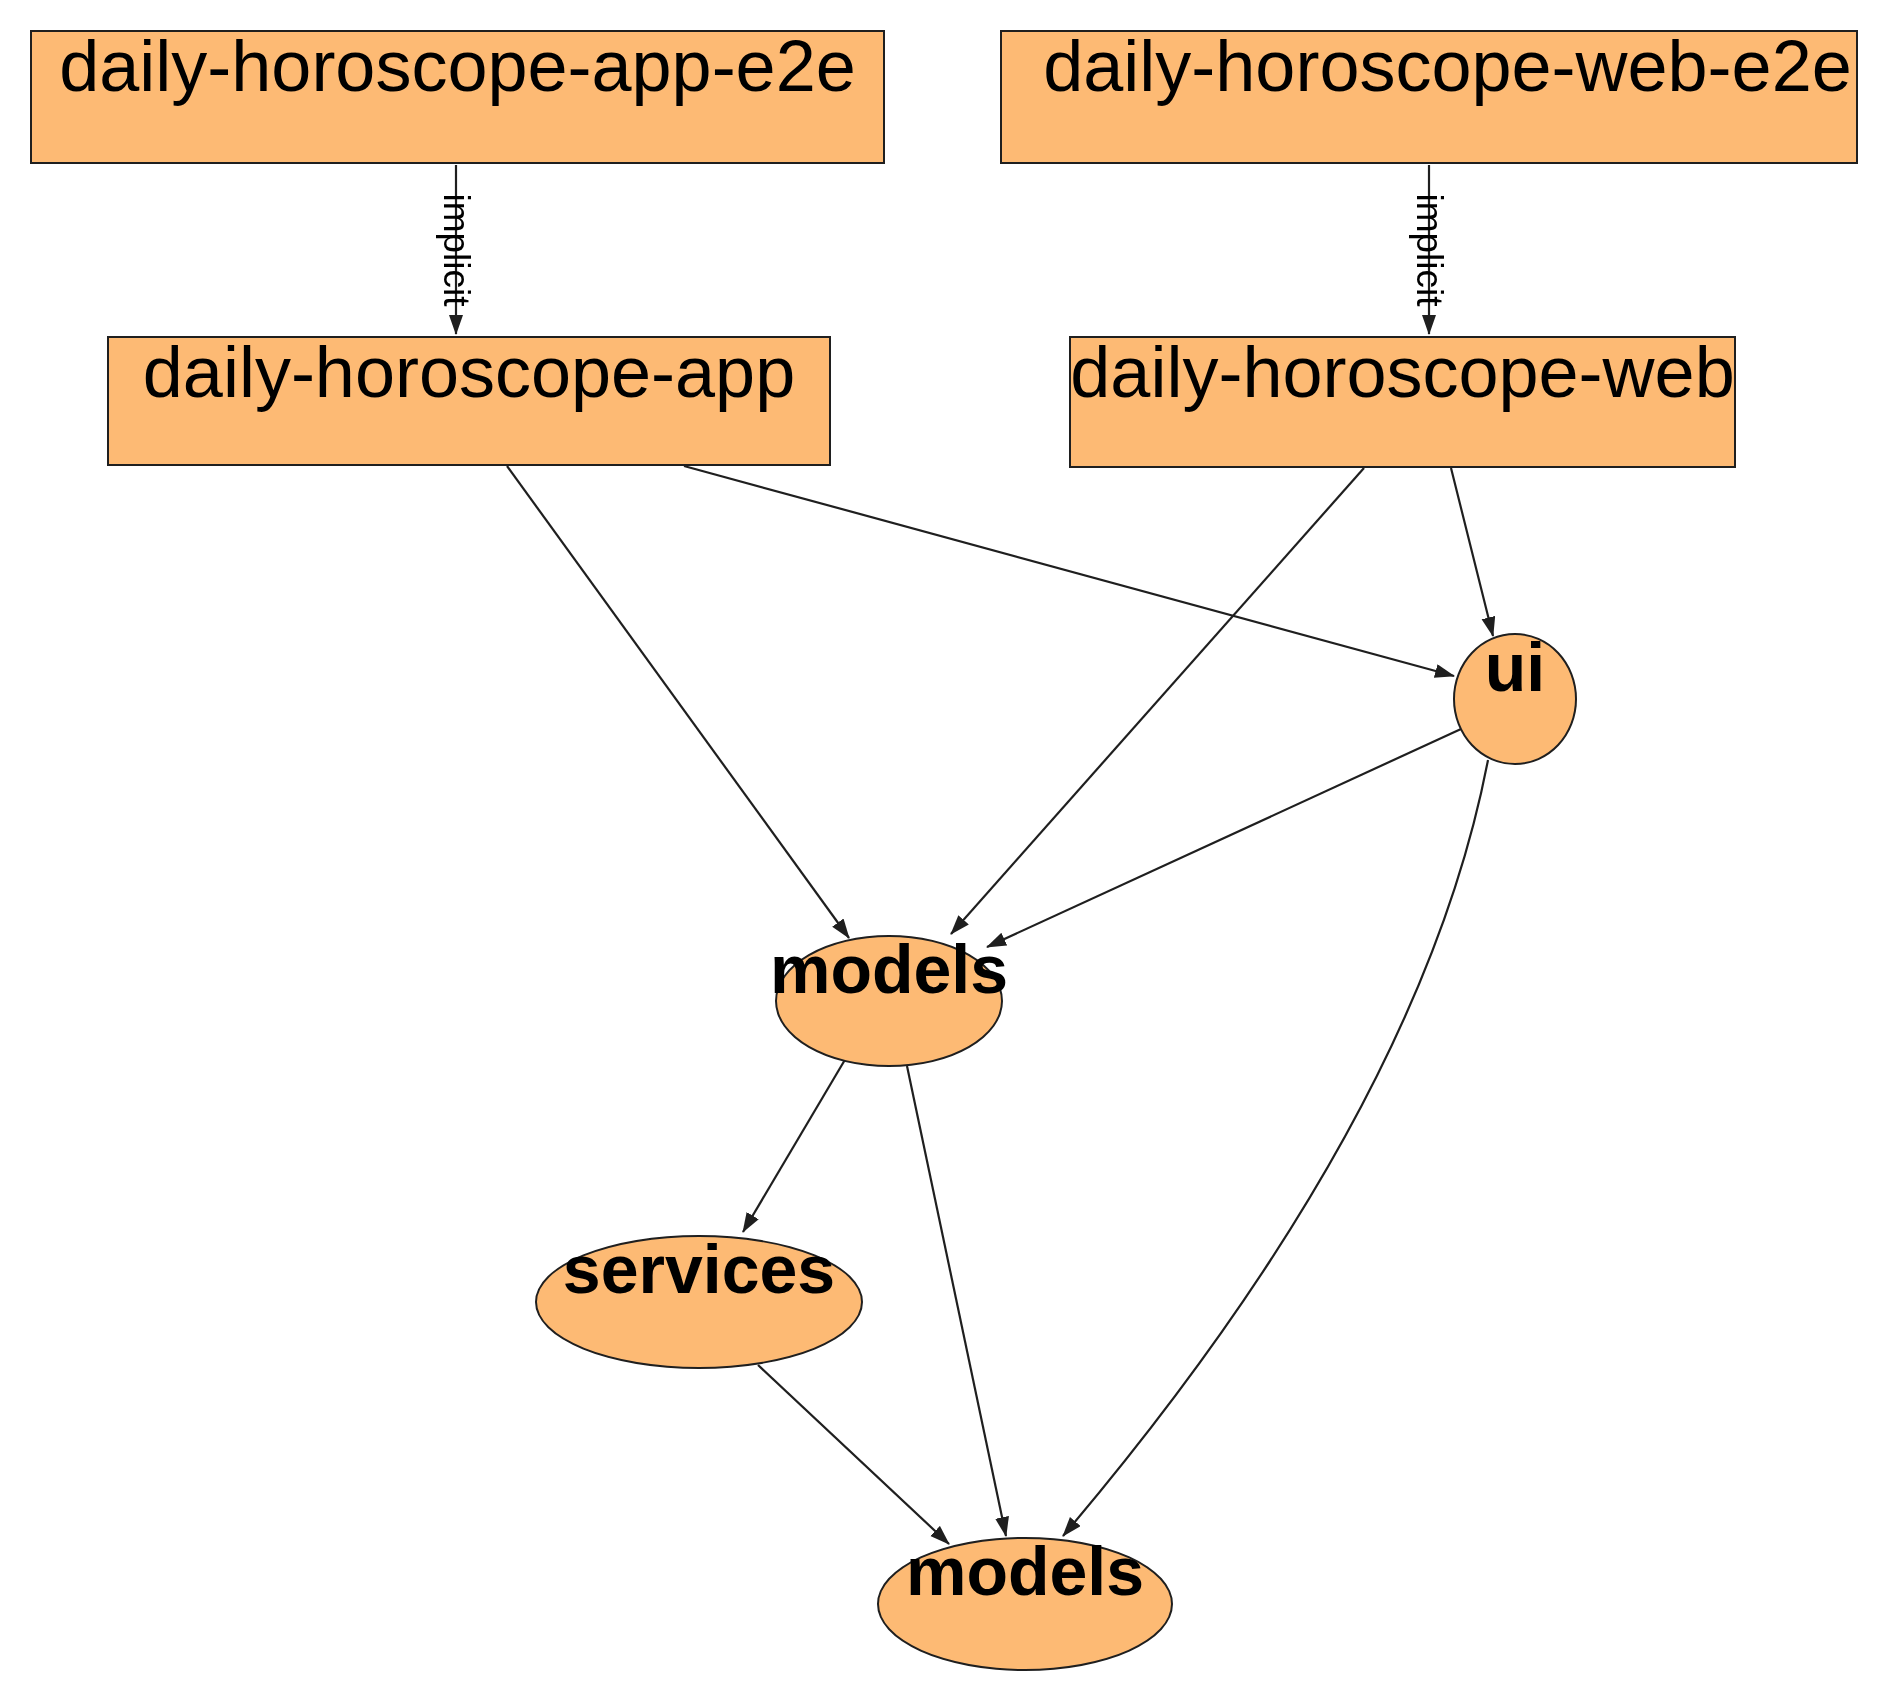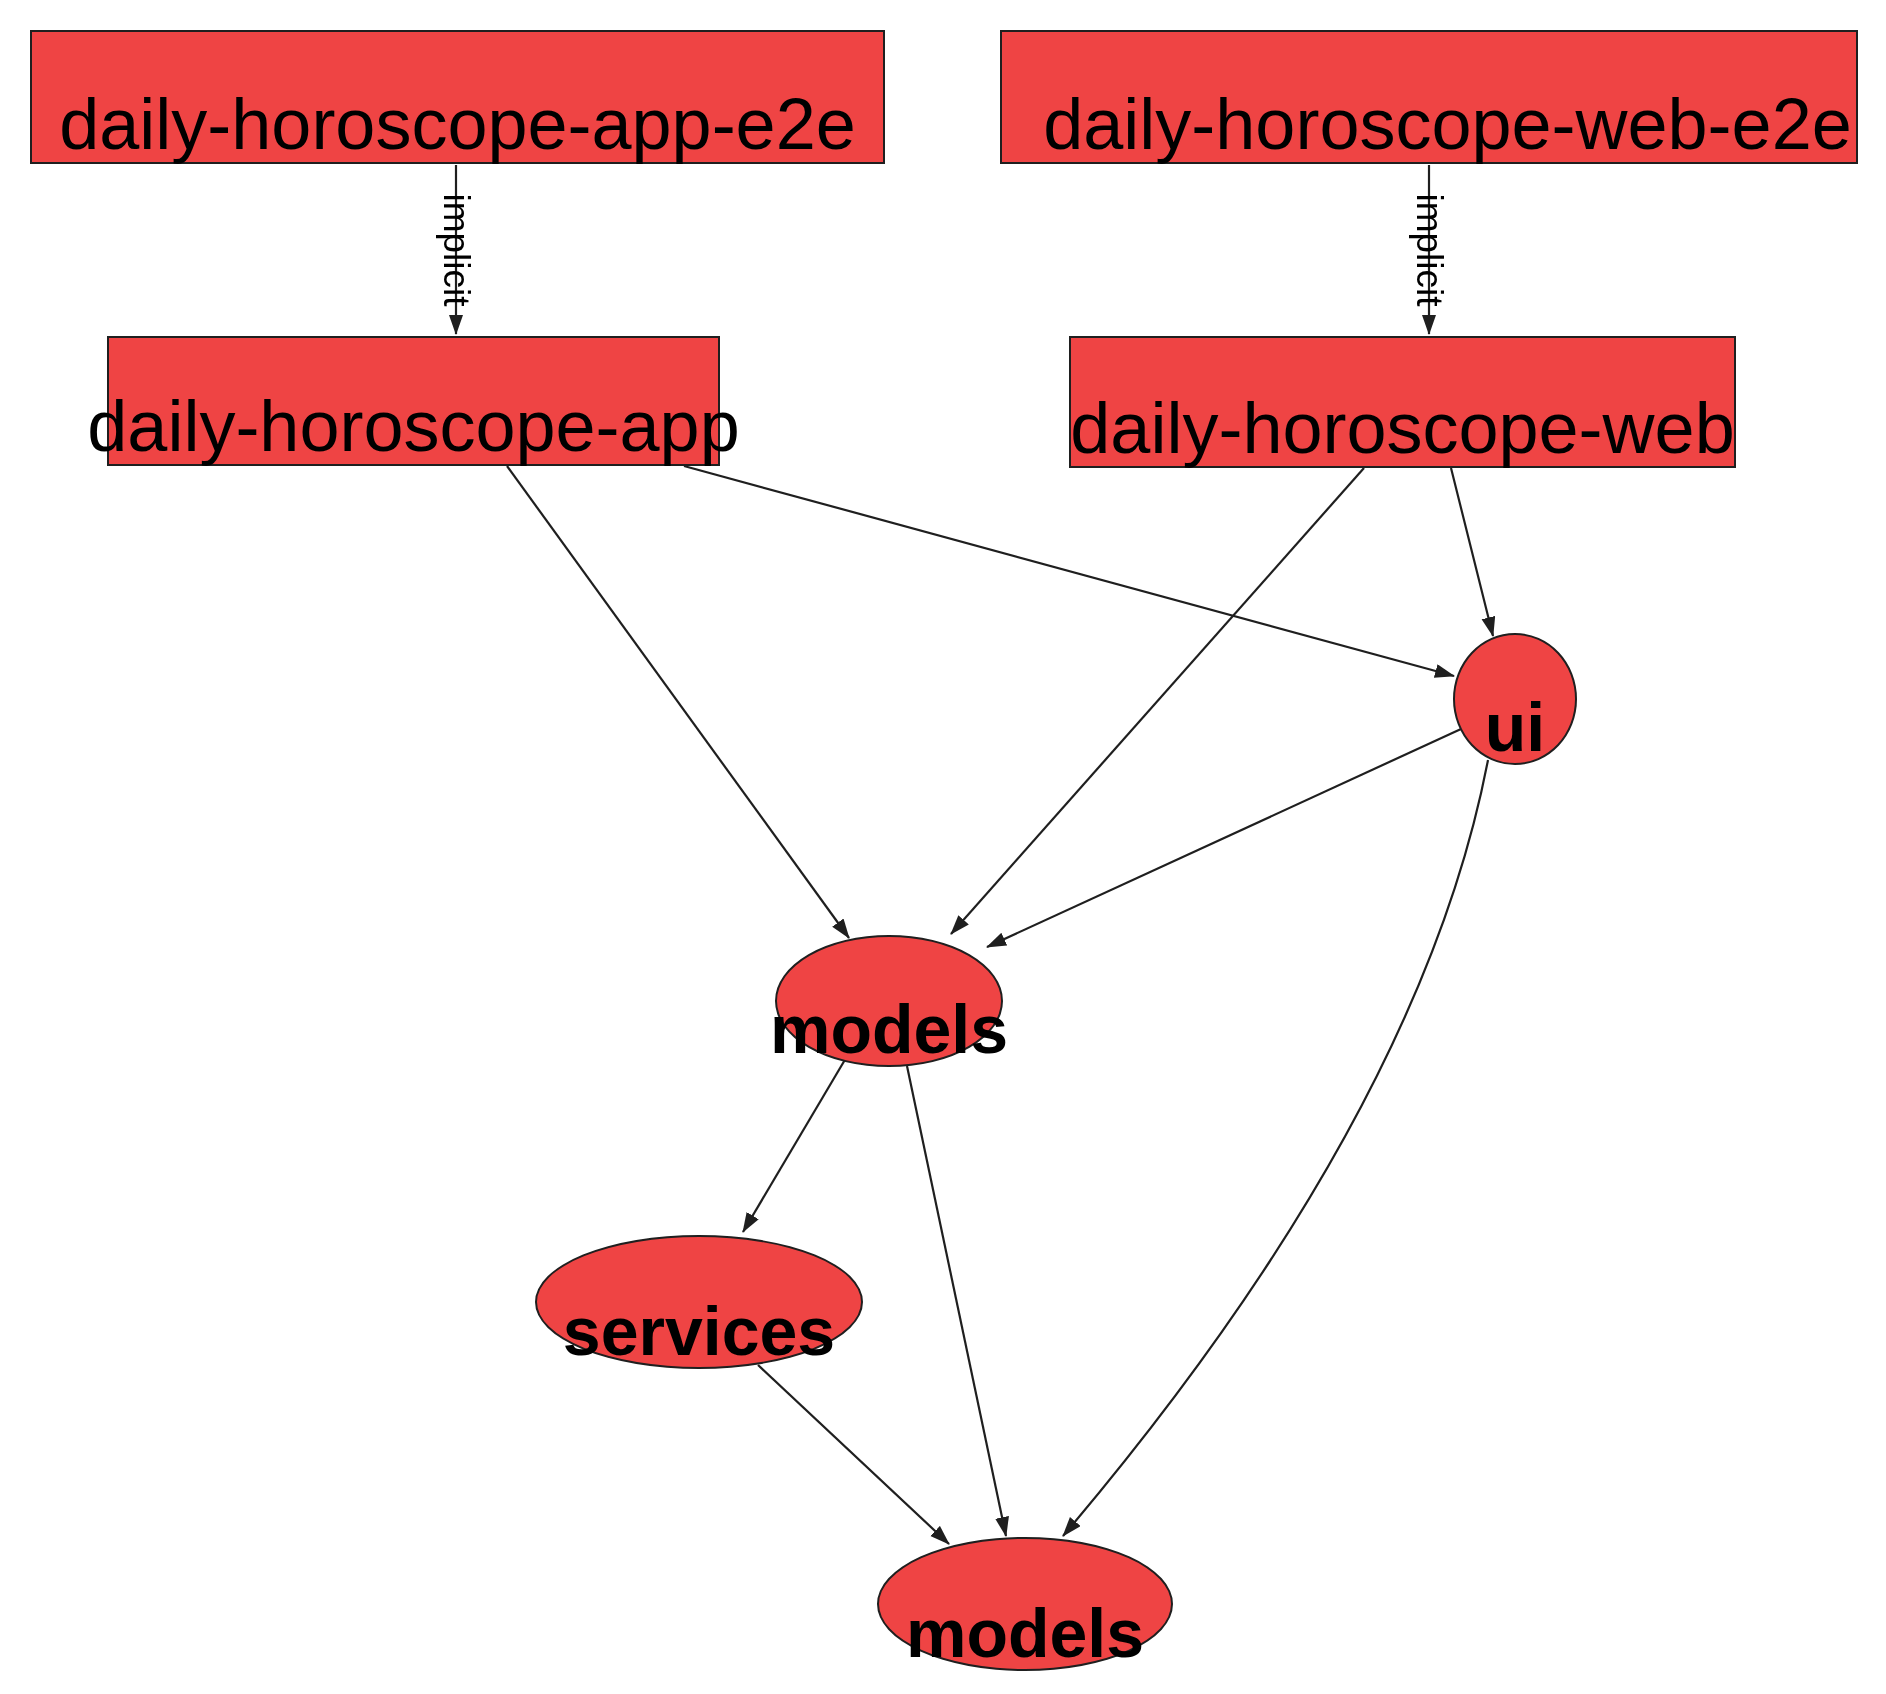--- a/index.html
+++ b/index.html
@@ -27,23 +27,23 @@
     stroke-width: 2.2px;
   }
   .edges-layer text.edge-label {
     font-family: "Liberation Sans", "DejaVu Sans", sans-serif;
     font-size: 37px;
     text-anchor: middle;
   }
   .node {
     position: absolute;
     display: flex;
-    align-items: flex-end;
+    align-items: flex-start;
     justify-content: center;
-    background: #ef4444;
+    background: #fdba74;
     box-sizing: border-box;
     border: 2.5px solid #1f1f1f;
     color: #000000;
     white-space: nowrap;
   }
   .node.box {
     font-size: 72px;
   }
   .node.ellipse {
     border-radius: 50%;
@@ -82,21 +82,21 @@
         <path d="M758,1365 L949,1544" class="edge-line" stroke="#1f1f1f" marker-end="url(#arrowhead)"></path>
       </g>
   </svg>
   <div id="node-group">
       <div class="node box" style="left: 30px; top: 30px; width: 855px; height: 134px; border-color: rgb(31, 31, 31); color: rgb(0, 0, 0);">
         <span class="label">daily-horoscope-app-e2e</span>
       </div>
       <div class="node box" style="left: 1000px; top: 30px; width: 858px; height: 134px; border-color: rgb(31, 31, 31); color: rgb(0, 0, 0); padding-left: 37px;">
         <span class="label">daily-horoscope-web-e2e</span>
       </div>
-      <div class="node box" style="left: 107px; top: 336px; width: 613px; height: 130px; border-color: rgb(31, 31, 31); color: rgb(0, 0, 0);">
+      <div class="node box" style="left: 107px; top: 336px; width: 724px; height: 130px; border-color: rgb(31, 31, 31); color: rgb(0, 0, 0);">
         <span class="label">daily-horoscope-app</span>
       </div>
       <div class="node box" style="left: 1069px; top: 336px; width: 667px; height: 132px; border-color: rgb(31, 31, 31); color: rgb(0, 0, 0);">
         <span class="label">daily-horoscope-web</span>
       </div>
       <div class="node ellipse" style="left: 1453px; top: 633px; width: 124px; height: 132px; border-color: rgb(31, 31, 31); color: rgb(0, 0, 0);">
         <span class="label">ui</span>
       </div>
       <div class="node ellipse" style="left: 775px; top: 935px; width: 228px; height: 132px; border-color: rgb(31, 31, 31); color: rgb(0, 0, 0);">
         <span class="label">models</span>

